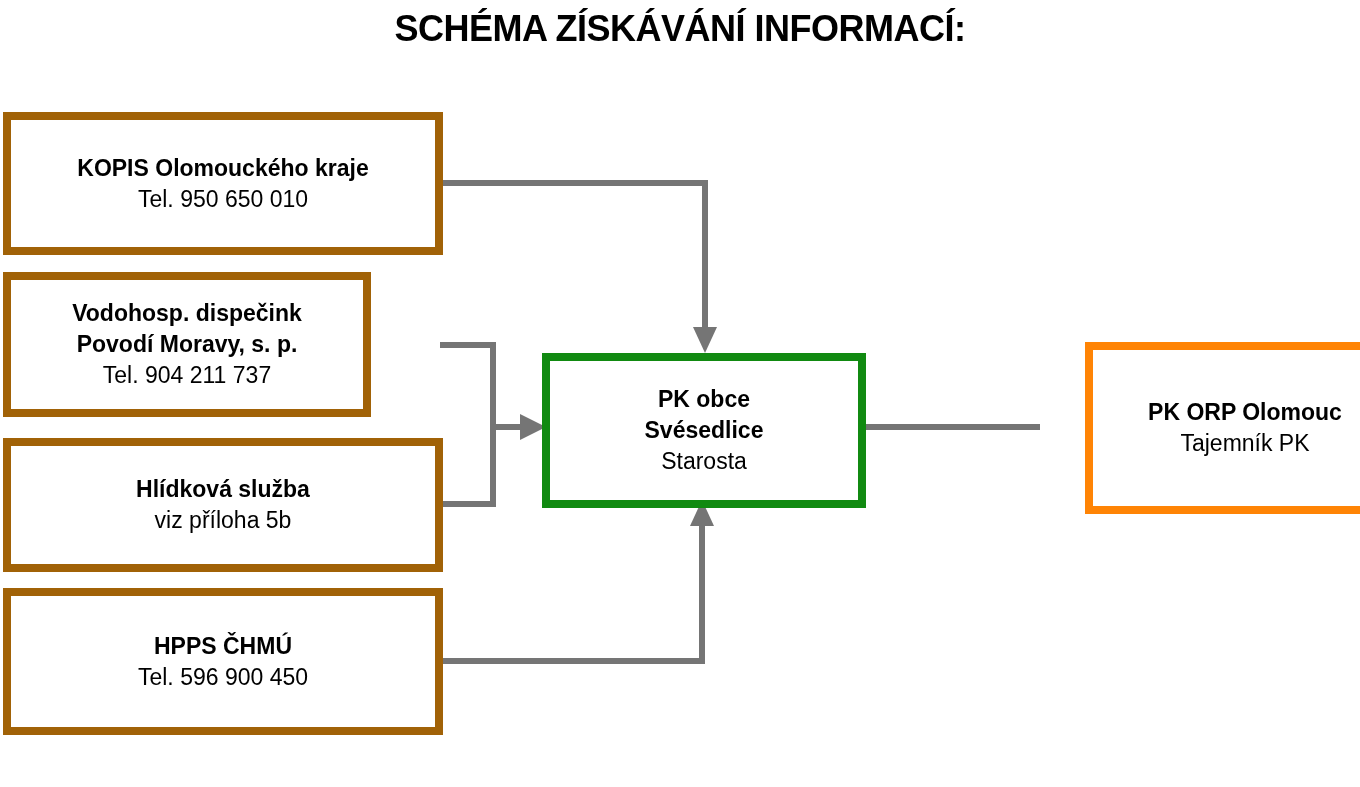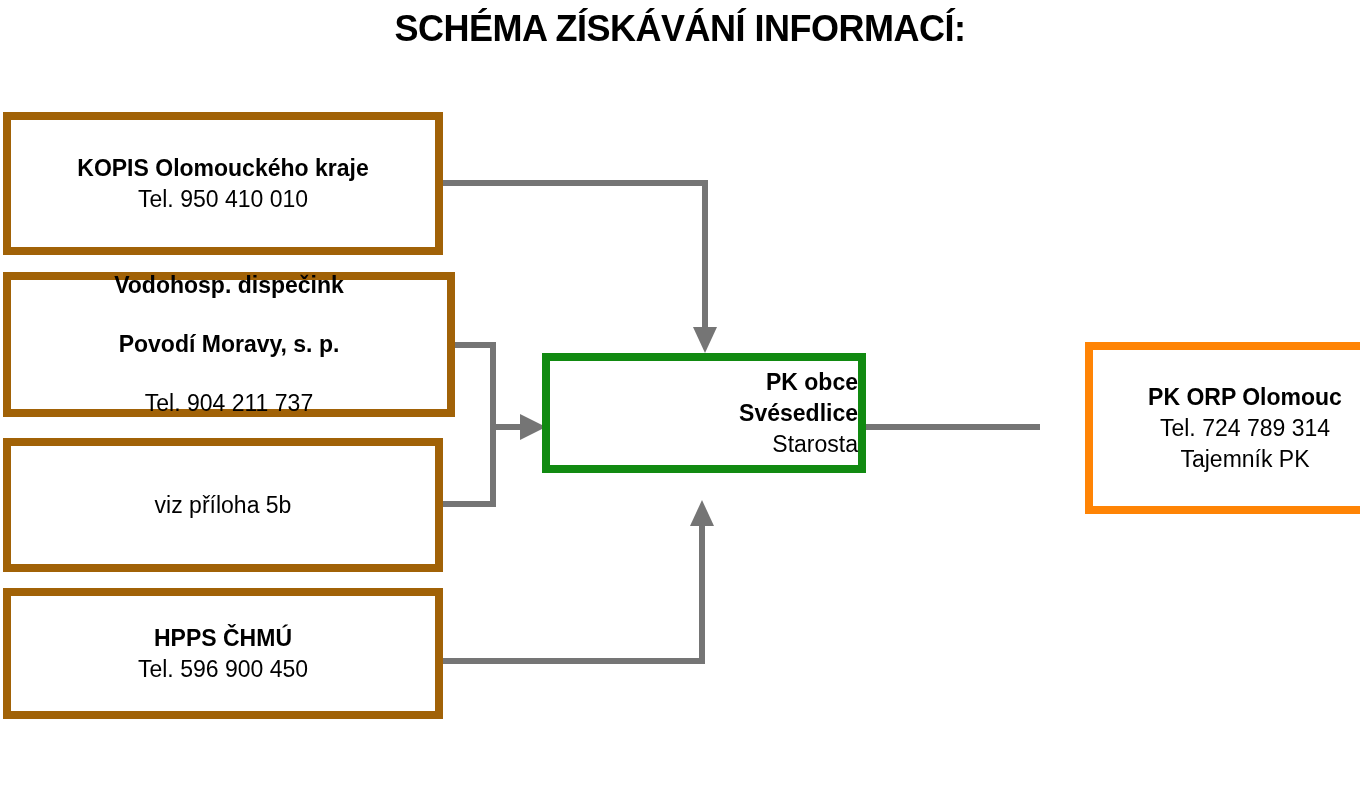--- a/index.html
+++ b/index.html
@@ -81,43 +81,43 @@
   <div class="arrow right" style="left:520px; top:414px;"></div>
 
   <div class="conn" style="left:440px; top:658px; width:265px; height:6px;"></div>
   <div class="conn" style="left:699px; top:524px; width:6px; height:140px;"></div>
   <div class="arrow up" style="left:690px; top:500px;"></div>
 
   <div class="conn" style="left:860px; top:424px; width:180px; height:6px;"></div>
 
   <div class="box blue" style="left:3px; top:112px; width:440px; height:143px;">
     <div class="line bold">KOPIS Olomouckého kraje</div>
-    <div class="line">Tel. 950 410 010</div>
+    <div class="line">Tel. 950 650 010</div>
   </div>
 
-  <div class="box blue" style="left:3px; top:272px; width:452px; height:145px;gap:28px;">
+  <div class="box blue" style="left:3px; top:272px; width:368px; height:145px;">
     <div class="line bold">Vodohosp. dispečink</div>
     <div class="line bold">Povodí Moravy, s. p.</div>
     <div class="line">Tel. 904 211 737</div>
   </div>
 
   <div class="box blue" style="left:3px; top:438px; width:440px; height:134px;">
+    <div class="line bold">Hlídková služba</div>
     <div class="line">viz příloha 5b</div>
   </div>
 
-  <div class="box blue" style="left:3px; top:588px; width:440px; height:131px;">
+  <div class="box blue" style="left:3px; top:588px; width:440px; height:147px;">
     <div class="line bold">HPPS ČHMÚ</div>
     <div class="line">Tel. 596 900 450</div>
   </div>
 
-  <div class="box green" style="left:542px; top:353px; width:324px; height:120px;align-items:flex-end;">
+  <div class="box green" style="left:542px; top:353px; width:324px; height:155px;">
     <div class="line bold">PK obce</div>
     <div class="line bold">Svésedlice</div>
     <div class="line">Starosta</div>
   </div>
 
   <div class="box orange" style="left:1037px; top:342px; width:320px; height:172px;margin-left:48px;">
     <div class="line bold">PK ORP Olomouc</div>
-    <div class="line">Tel. 724 789 314</div>
     <div class="line">Tajemník PK</div>
   </div>
 
 </div>
 
 </body></html>

